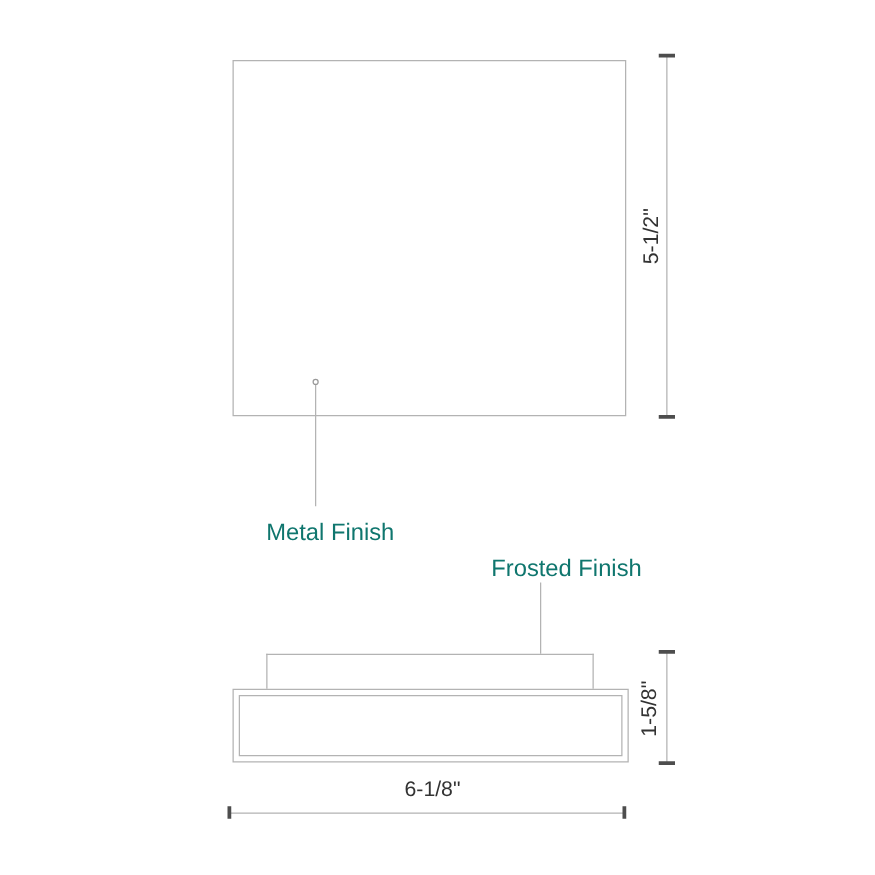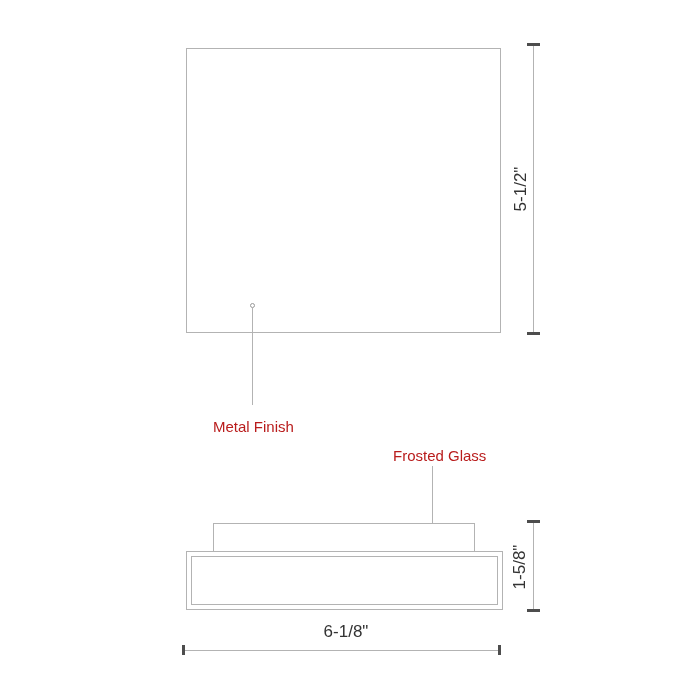--- a/index.html
+++ b/index.html
@@ -38,23 +38,23 @@
     height: 10px;
   }
   .dot {
     width: 5px;
     height: 5px;
     border: 1px solid #999999;
     border-radius: 50%;
     background: #ffffff;
   }
   .label {
-    font-size: 15px;
+    font-size: 19px;
     line-height: 16px;
-    color: #b91c1c;
+    color: #0f766e;
     white-space: nowrap;
   }
   .dim-label {
     font-size: 17px;
     line-height: 18px;
     color: #333333;
     white-space: nowrap;
     text-align: center;
   }
   .rot-ccw {
@@ -71,21 +71,21 @@
 
   <div class="abs vline" style="left:533px; top:44px; height:290px;"></div>
   <div class="abs tick-h" style="left:527px; top:43px;"></div>
   <div class="abs tick-h" style="left:527px; top:332px;"></div>
   <div class="abs dim-label rot-ccw" style="left:486px; top:180px; width:70px; height:18px;">5-1/2"</div>
 
   <div class="abs dot" style="left:250px; top:303px;"></div>
   <div class="abs vline" style="left:252px; top:308px; height:97px;"></div>
   <div class="abs label" style="left:213px; top:419px;">Metal Finish</div>
 
-  <div class="abs label" style="left:393px; top:448px;">Frosted Glass</div>
+  <div class="abs label" style="left:393px; top:448px;">Frosted Finish</div>
   <div class="abs vline" style="left:432px; top:466px; height:108px;"></div>
   <div class="abs dot" style="left:430px; top:574px;"></div>
 
   <div class="abs outline-open-bottom" style="left:213px; top:523px; width:262px; height:29px;"></div>
   <div class="abs outline" style="left:186px; top:551px; width:317px; height:59px;"></div>
   <div class="abs outline" style="left:191px; top:556px; width:307px; height:49px; background:transparent;"></div>
 
   <div class="abs vline" style="left:533px; top:522px; height:89px;"></div>
   <div class="abs tick-h" style="left:527px; top:520px;"></div>
   <div class="abs tick-h" style="left:527px; top:609px;"></div>

